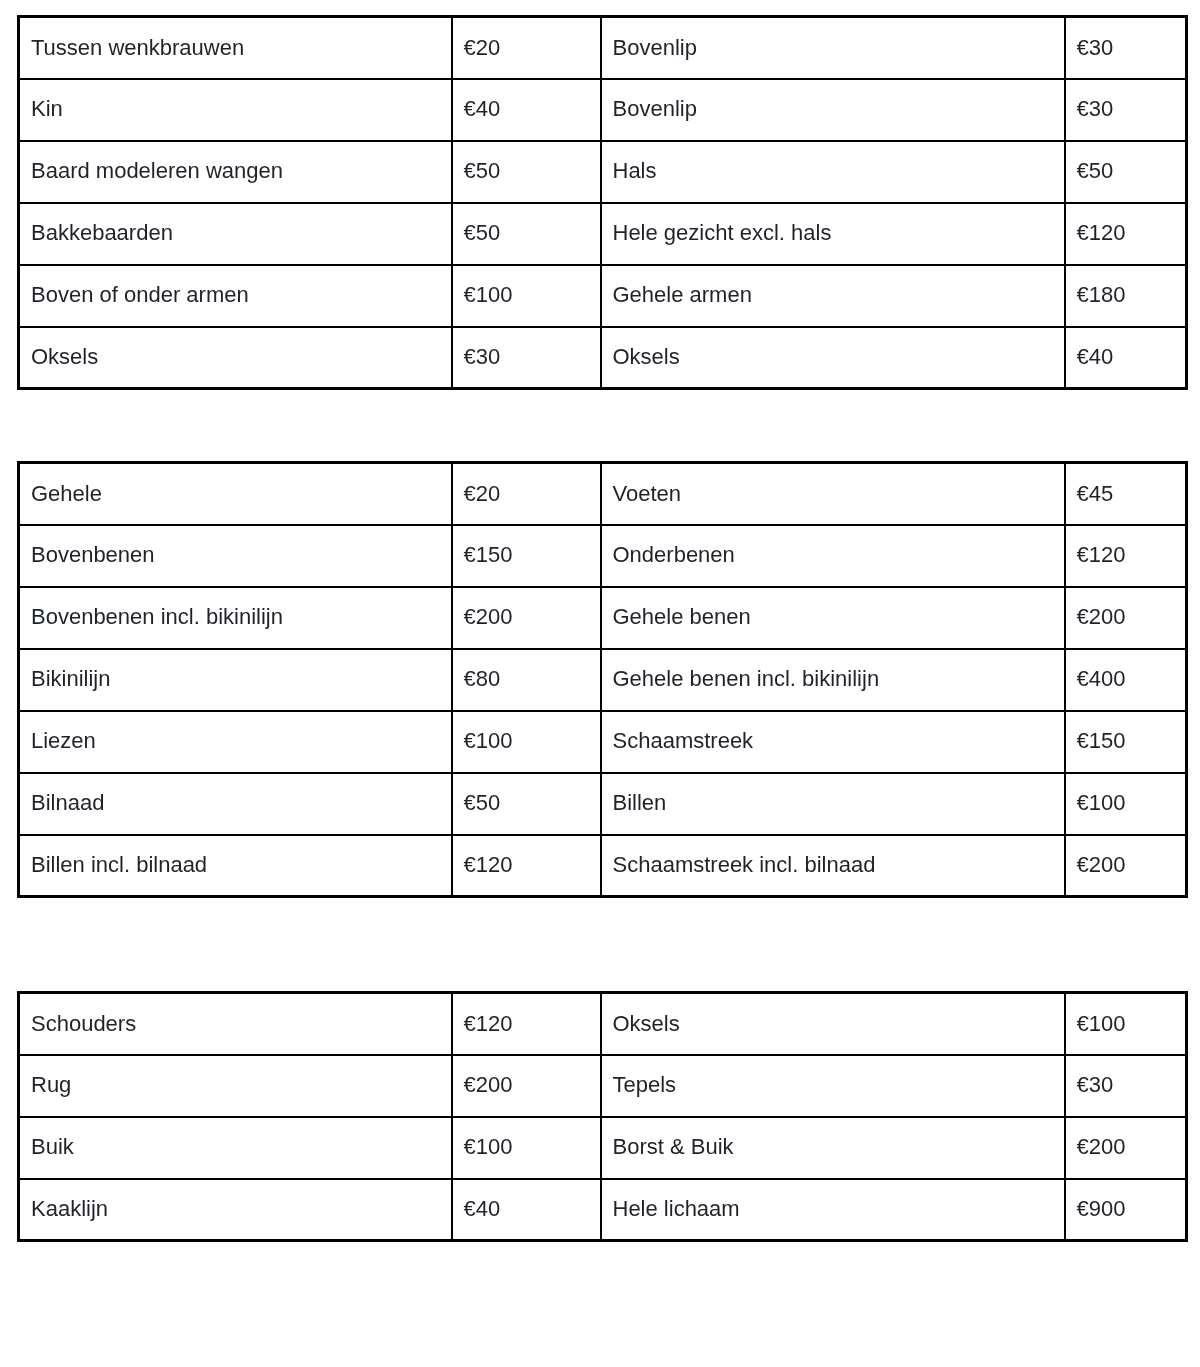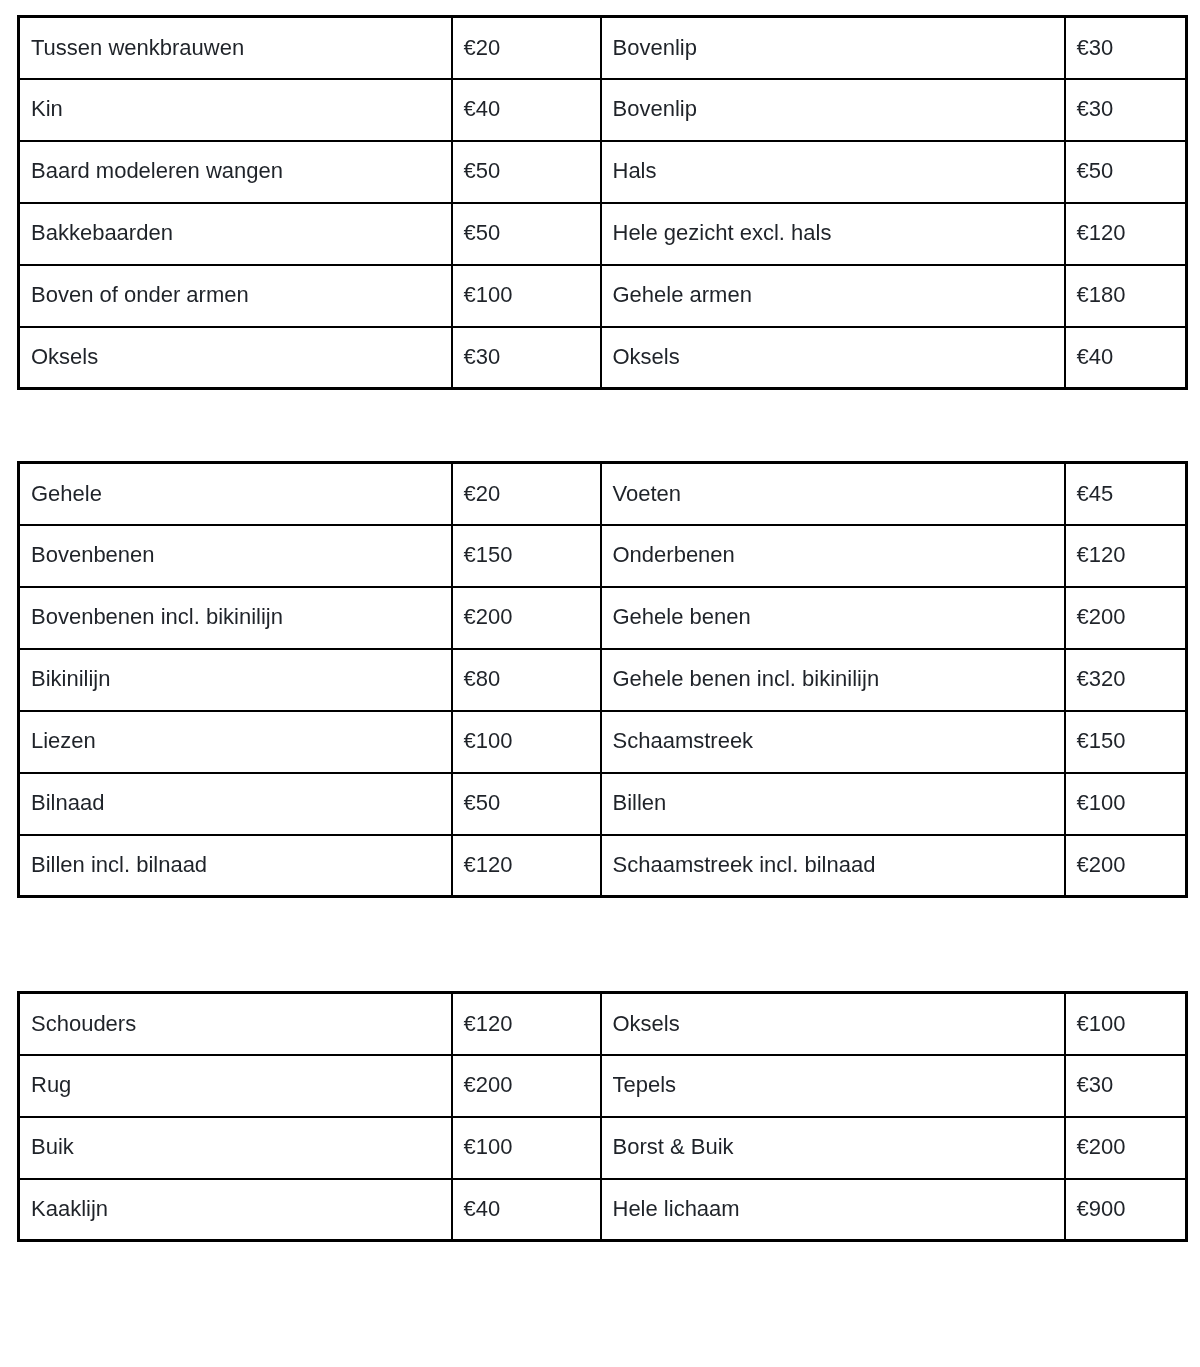--- a/index.html
+++ b/index.html
@@ -110,21 +110,21 @@
         <tr>
           <td>Bovenbenen incl. bikinilijn</td>
           <td>€200</td>
           <td>Gehele benen</td>
           <td>€200</td>
         </tr>
         <tr>
           <td>Bikinilijn</td>
           <td>€80</td>
           <td>Gehele benen incl. bikinilijn</td>
-          <td>€320</td>
+          <td>€400</td>
         </tr>
         <tr>
           <td>Liezen</td>
           <td>€100</td>
           <td>Schaamstreek</td>
           <td>€150</td>
         </tr>
         <tr>
           <td>Bilnaad</td>
           <td>€50</td>

